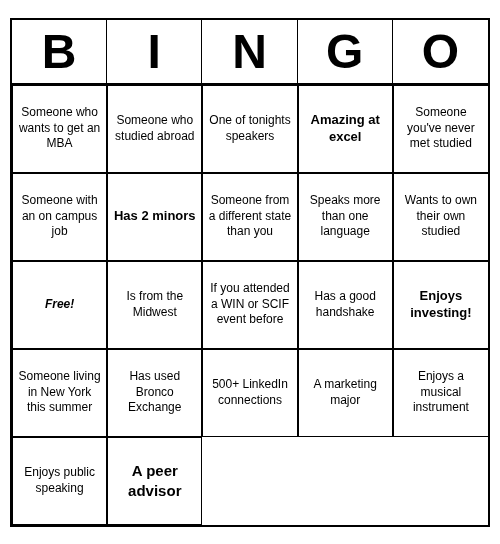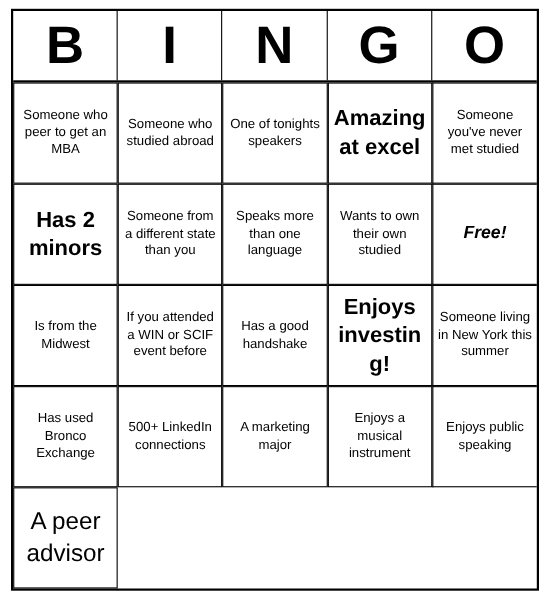--- a/index.html
+++ b/index.html
@@ -42,50 +42,51 @@
       display: flex;
       align-items: center;
       justify-content: center;
       text-align: center;
       font-size: 12px;
       line-height: 1.3;
       word-break: break-word;
     }
     .bingo-cell:nth-child(5n) { border-right: none; }
     .bingo-cell.free {
-      font-size: 16px;
+      font-size: 12px;
       font-weight: bold;
       font-style: italic;
     }
     .bingo-cell.large-text {
-      font-size: 20px;
+      font-size: 13px;
       font-weight: bold;
     }
     .bingo-cell.peer-advisor {
-      font-size: 22px;
-      font-weight: normal;
+      font-size: 15px;
+      font-weight: bold;
     }
   </style>
 </head>
 <body>
 
 <div class="bingo-card">
   <div class="bingo-header">
   <div class="bingo-letter">B</div>
       <div class="bingo-letter">I</div>
       <div class="bingo-letter">N</div>
       <div class="bingo-letter">G</div>
       <div class="bingo-letter">O</div>
     </div>
   <div class="bingo-grid">
-  <div class="bingo-cell">Someone who peer to get an MBA</div>
+  <div class="bingo-cell">Someone who wants to get an MBA</div>
       <div class="bingo-cell">Someone who studied abroad</div>
       <div class="bingo-cell">One of tonights speakers</div>
       <div class="bingo-cell large-text">Amazing at excel</div>
       <div class="bingo-cell">Someone you've never met studied</div>
+      <div class="bingo-cell">Someone with an on campus job</div>
       <div class="bingo-cell large-text">Has 2 minors</div>
       <div class="bingo-cell">Someone from a different state than you</div>
       <div class="bingo-cell">Speaks more than one language</div>
       <div class="bingo-cell">Wants to own their own studied</div>
       <div class="bingo-cell free">Free!</div>
       <div class="bingo-cell">Is from the Midwest</div>
       <div class="bingo-cell">If you attended a WIN or SCIF event before</div>
       <div class="bingo-cell">Has a good handshake</div>
       <div class="bingo-cell large-text">Enjoys investing!</div>
       <div class="bingo-cell">Someone living in New York this summer</div>

